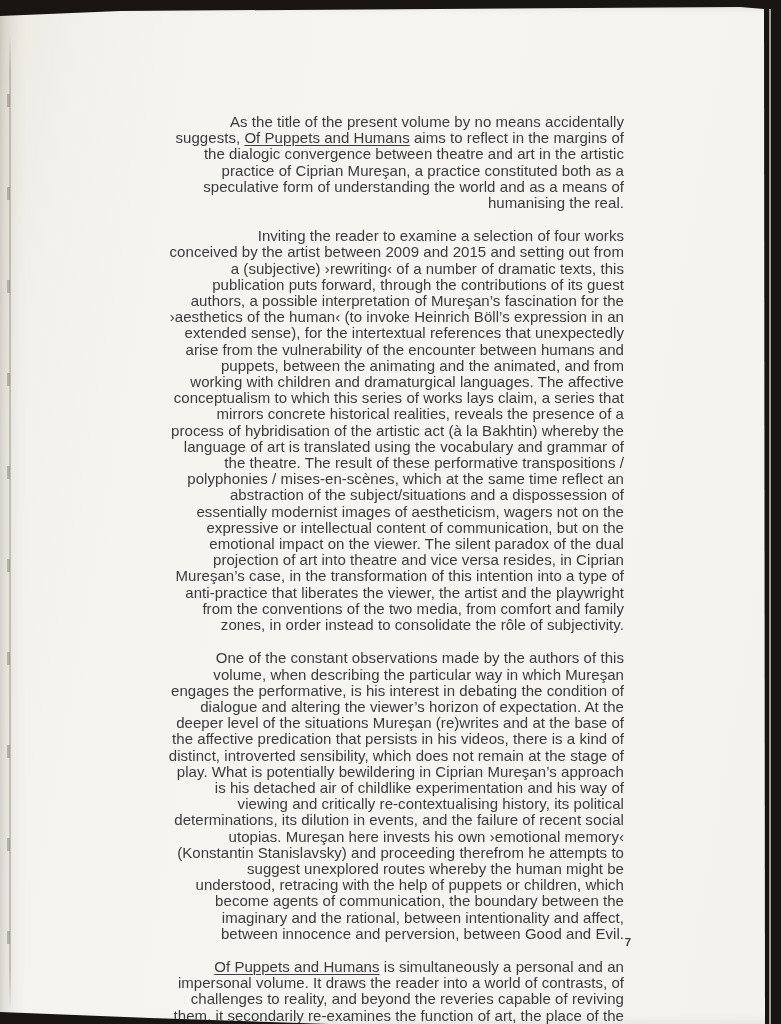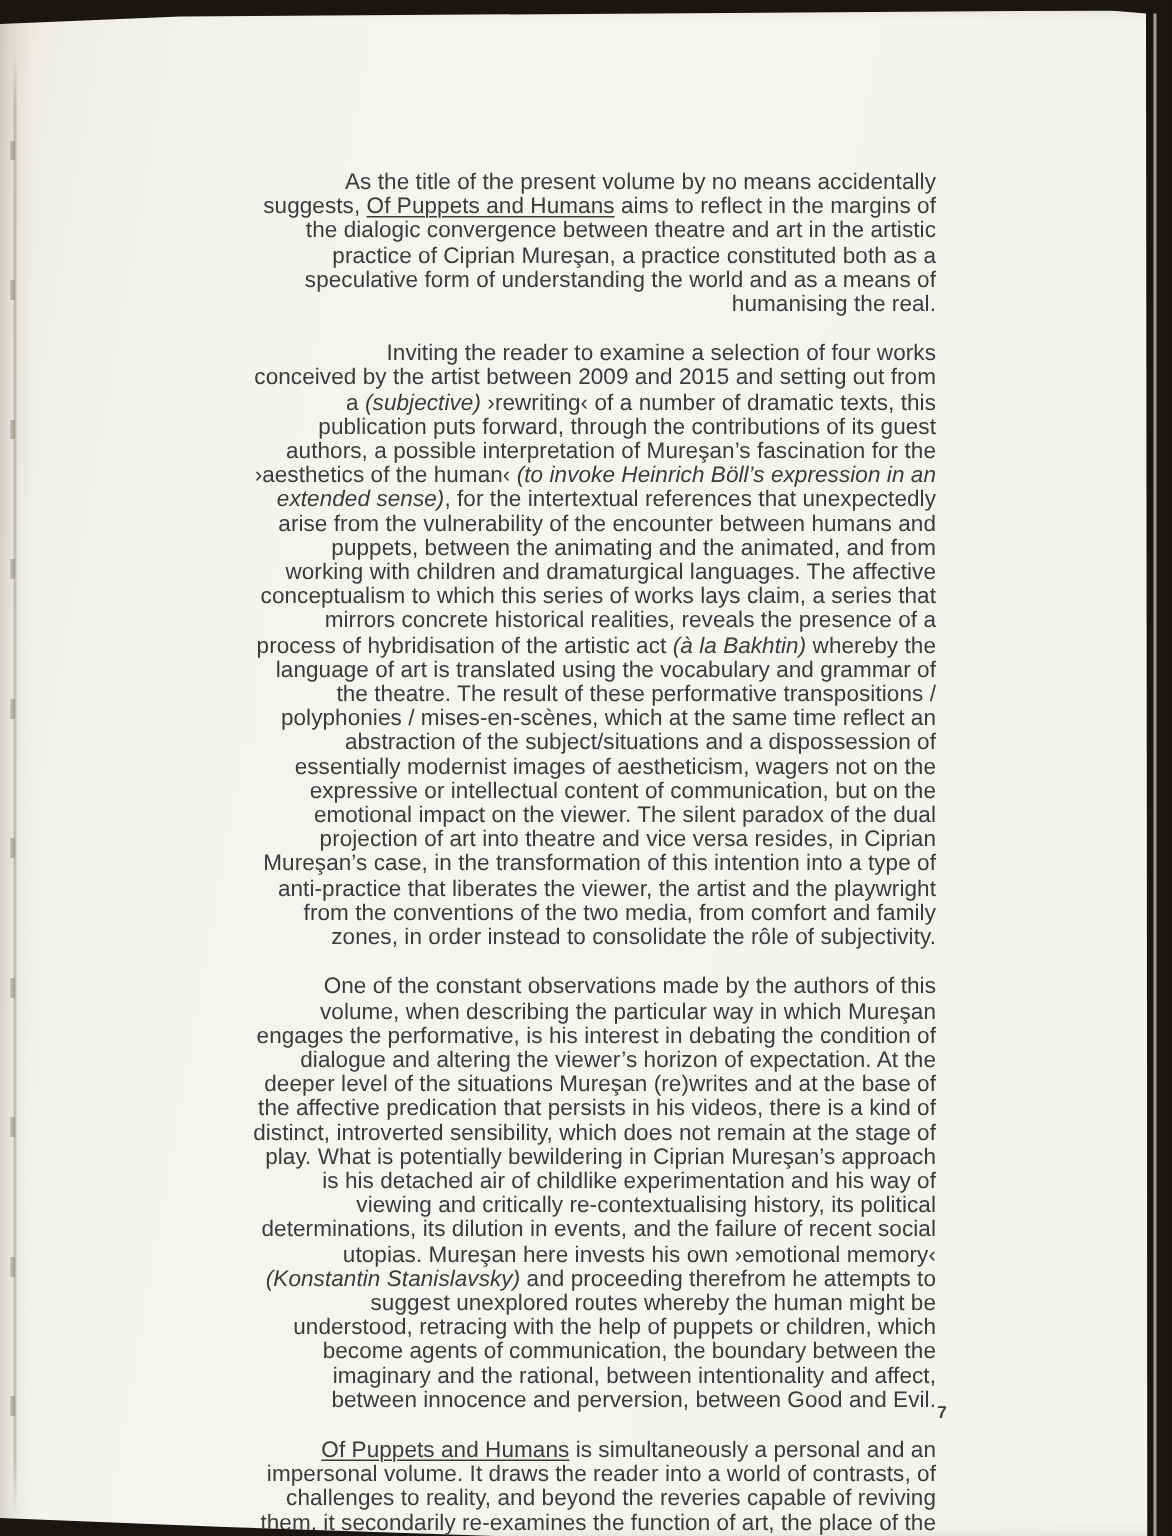--- a/index.html
+++ b/index.html
@@ -56,21 +56,21 @@
   }
   .textblock{
     position:absolute;left:168px;top:114px;width:456px;
     color:var(--ink);
     font-size:15px;line-height:16.2px;
     text-align:right;
     letter-spacing:.05px;
   }
   .para{margin:0 0 17px 0;}
   .para.indent{text-indent:23px;}
-  .seg-italic{font-style:italic;margin-top:18px;}
+  .seg-italic{margin-top:18px;}
   .seg-underline{text-decoration:underline;text-underline-offset:2px;text-decoration-thickness:1px;}
   .pagenum{
     position:absolute;left:620px;top:936px;width:16px;
     color:#40403f;font-size:11.5px;font-weight:bold;text-align:center;
   }
 </style>
 </head>
 <body>
 
 <div class="backdrop">

